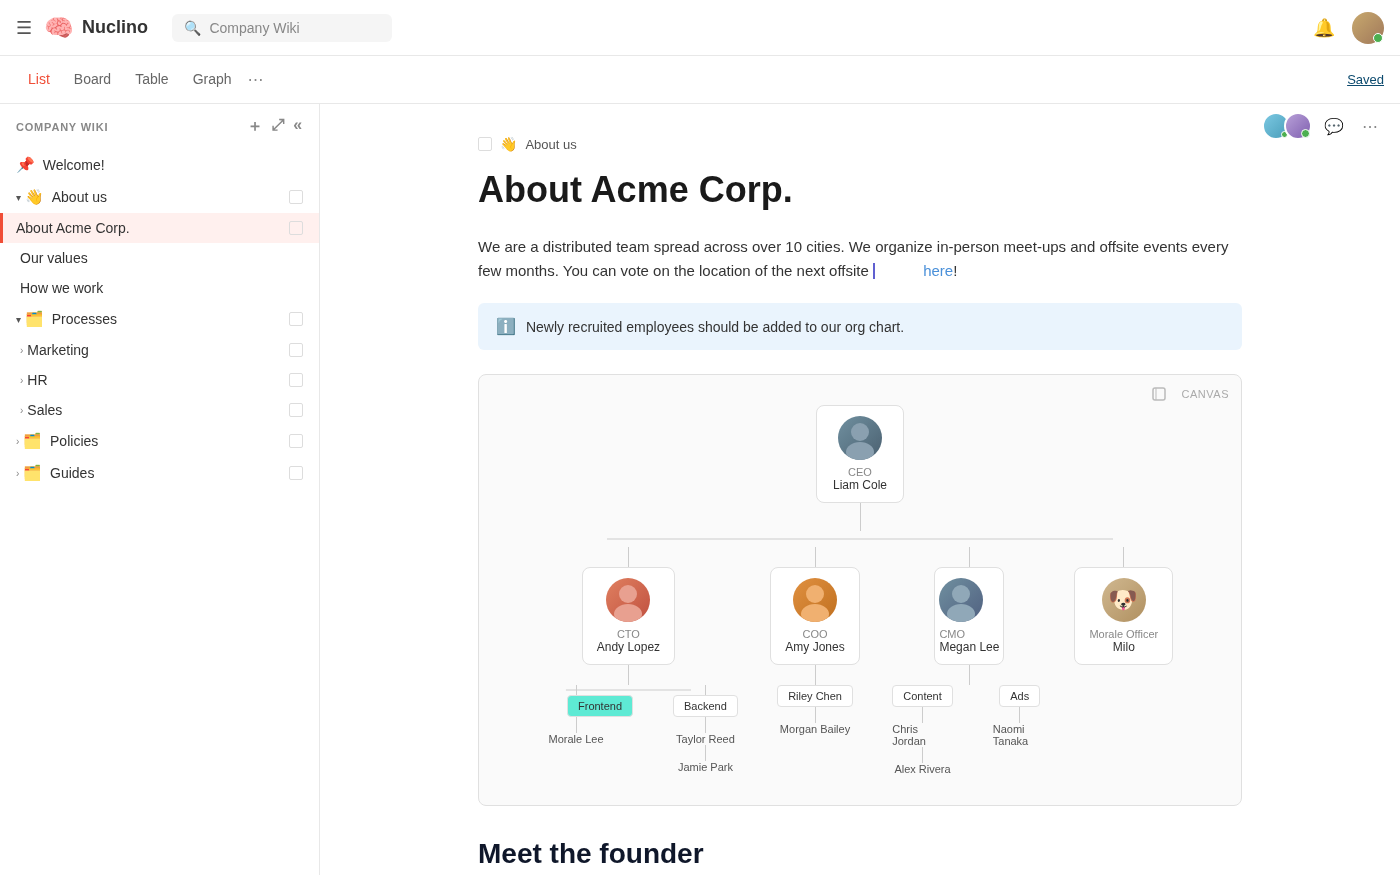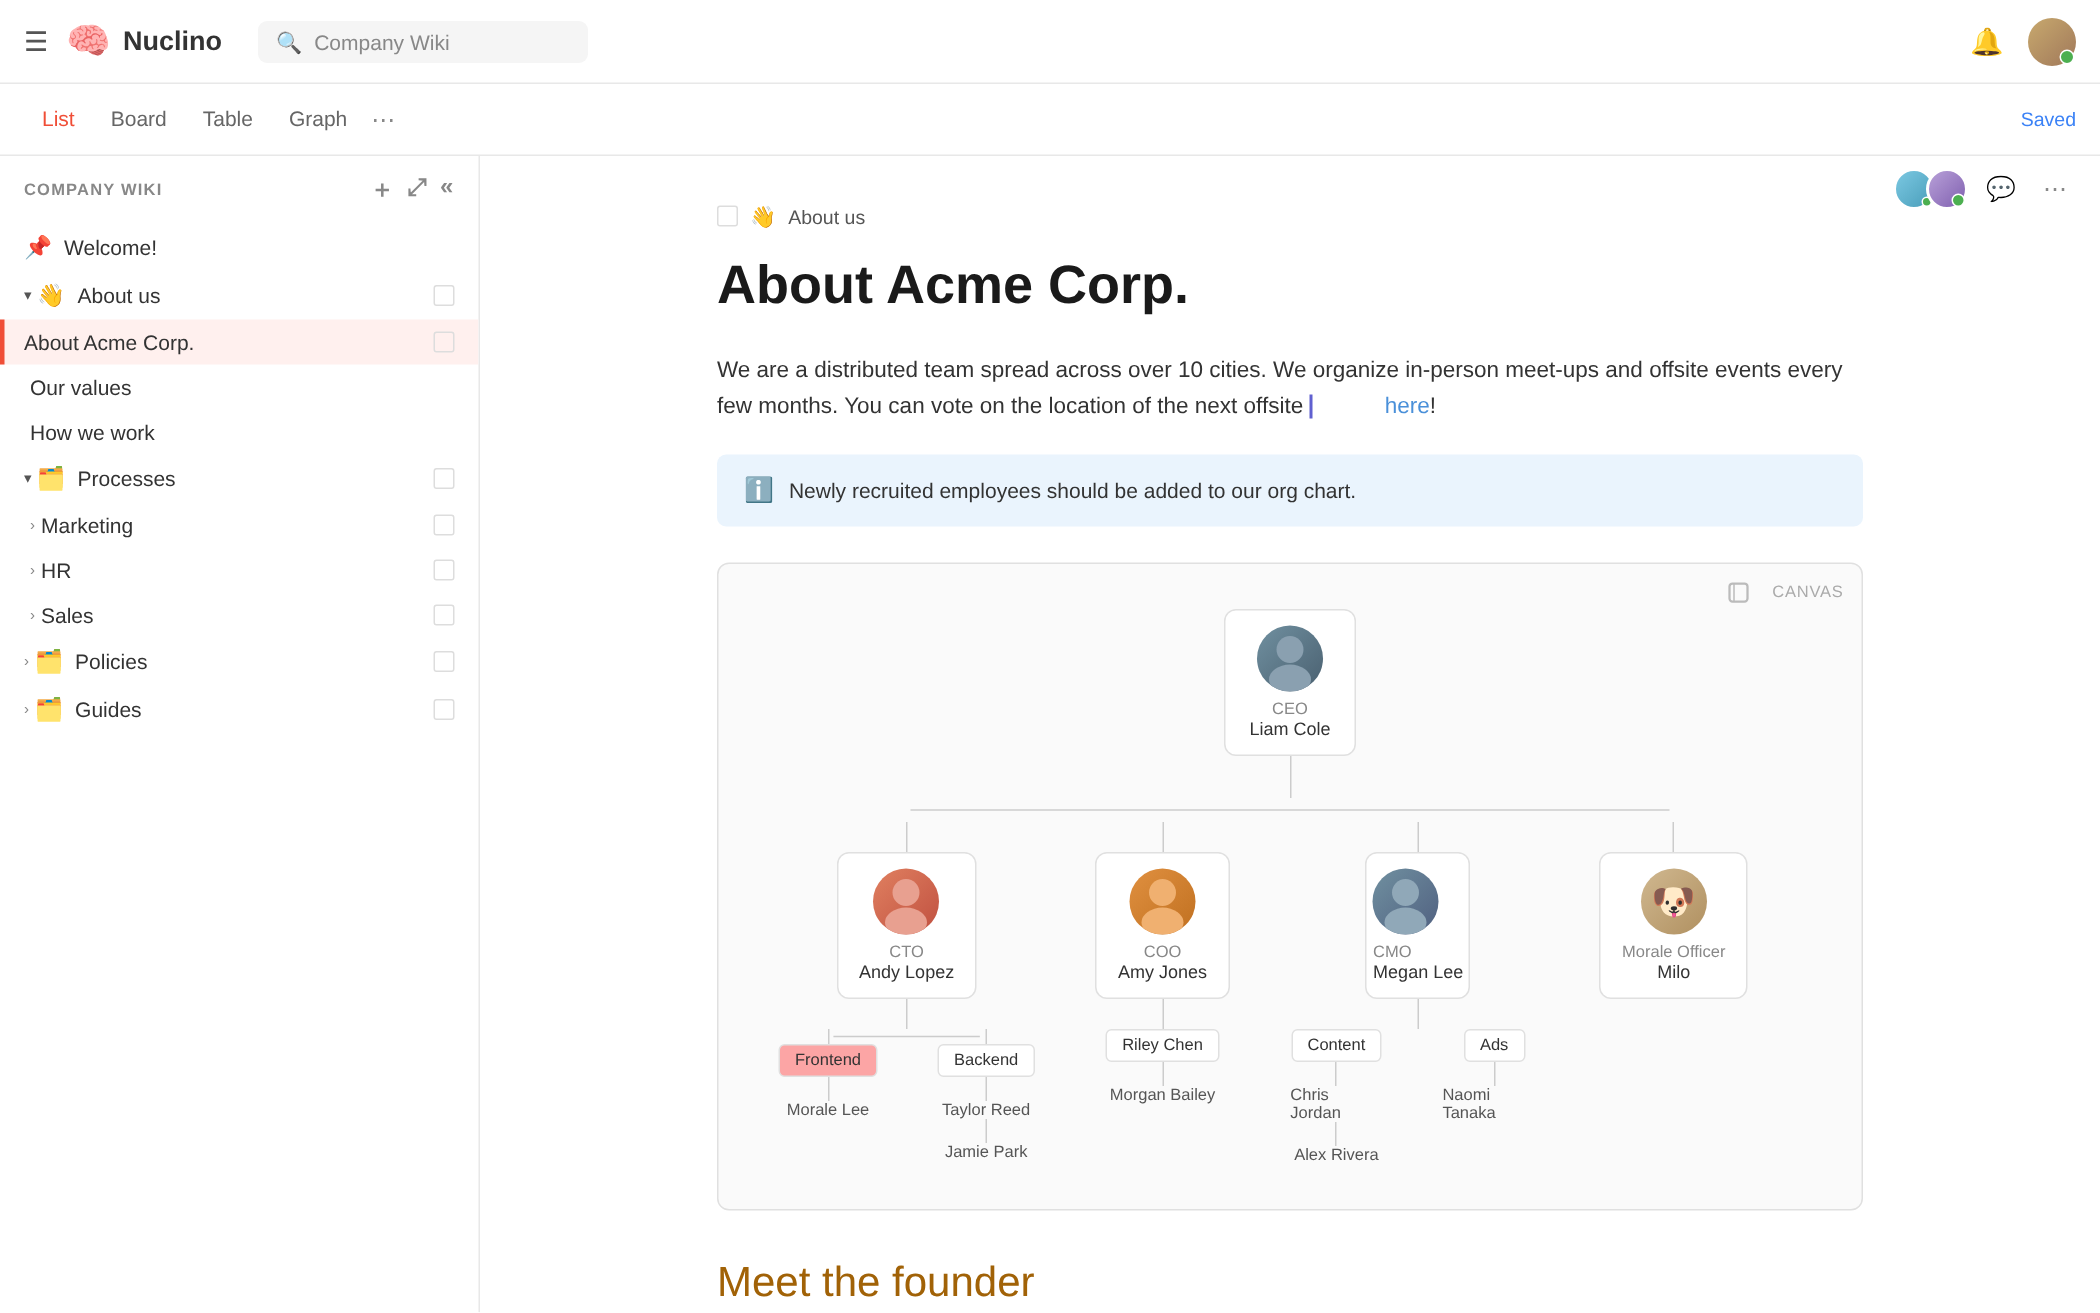--- a/index.html
+++ b/index.html
@@ -15,21 +15,21 @@
     .top-bar-right { margin-left: auto; display: flex; align-items: center; gap: 16px; }
     .bell-icon { font-size: 18px; color: #888; cursor: pointer; }
     .avatar-top { width: 32px; height: 32px; border-radius: 50%; background: linear-gradient(135deg, #c8a96e, #a0785a); position: relative; cursor: pointer; }
     .avatar-top::after { content: ''; position: absolute; bottom: 1px; right: 1px; width: 8px; height: 8px; background: #4caf50; border-radius: 50%; border: 1.5px solid #fff; }
 
     
     .view-tabs { display: flex; align-items: center; height: 48px; padding: 0 16px; border-bottom: 1px solid #e8e8e8; flex-shrink: 0; }
     .view-tab { padding: 30px 12px; font-size: 14px; color: #666; cursor: pointer; border-bottom: 2px solid transparent; margin-bottom: -1px; }
     .view-tab.active { color: #f04e37; border-bottom: 2px solid #f04e37; font-weight: 500; }
     .view-tab-more { margin-left: 4px; color: #888; cursor: pointer; font-size: 16px; }
-    .saved-label { margin-left: auto; font-size: 13px; color: #3b82f6; }
+    .saved-label { margin-left: auto; font-size: 13px; color: #0c4a6e; text-decoration: underline; }
 
     
     .main-area { display: flex; flex: 1; overflow: hidden; }
 
     
     .sidebar { width: 320px; border-right: 1px solid #e8e8e8; overflow-y: auto; flex-shrink: 0; background: #fff; }
     .sidebar-header { display: flex; align-items: center; padding: 12px 16px; font-size: 11px; font-weight: 600; color: #888; letter-spacing: 0.8px; text-transform: uppercase; }
     .sidebar-header-actions { margin-left: auto; display: flex; gap: 8px; }
     .sidebar-icon-btn { color: #888; cursor: pointer; font-size: 16px; }
 
@@ -68,21 +68,21 @@
 
     
     .info-box { background: #eaf4fd; border-radius: 6px; padding: 14px 18px; margin-bottom: 24px; display: flex; align-items: center; gap: 10px; font-size: 14px; color: #333; }
     .info-icon { color: #4a90d9; font-size: 16px; flex-shrink: 0; }
 
     
     .canvas-container { border: 1px solid #e0e0e0; border-radius: 8px; padding: 20px; margin-bottom: 32px; position: relative; background: #fafafa; min-height: 380px; }
     .canvas-label { position: absolute; top: 12px; right: 12px; font-size: 11px; color: #aaa; display: flex; align-items: center; gap: 16px; letter-spacing: 0.5px; }
 
     
-    .section-title { font-size: 28px; font-weight: 400; color: #a16207; margin-top: 8px; }
+    .section-title { font-size: 28px; font-weight: 700; color: #0f172a; margin-top: 8px; }
 
     
     .content-area-wrapper { position: relative; flex: 1; overflow: hidden; display: flex; flex-direction: column; }
 
     .top-right-actions { position: absolute; top: 8px; right: 16px; display: flex; align-items: center; gap: 8px; z-index: 10; }
   </style>
 </head>
 <body>
 
 <div class="top-bar">
@@ -270,21 +270,21 @@
                       <span style="font-size:12px;color:#333;font-weight:500;">Andy Lopez</span>
                     </div>
                     <div style="width:1px;height:20px;background:#ccc;"></div>
 
                     <div style="position:relative;display:flex;gap:40px;">
                       <svg style="position:absolute;top:0;left:0;width:100%;height:10px;" viewBox="0 0 140 10" preserveAspectRatio="none">
                         <line x1="30" y1="5" x2="110" y2="5" stroke="#ccc" stroke-width="1"></line>
                       </svg>
                       <div style="display:flex;flex-direction:column;align-items:center;">
                         <div style="width:1px;height:10px;background:#ccc;"></div>
-                        <div style="background:#fca5a5;border:1px solid #e0e0e0;border-radius:4px;padding:4px 10px;font-size:11px;">Frontend</div>
+                        <div style="background:#5eead4;border:1px solid #e0e0e0;border-radius:4px;padding:4px 10px;font-size:11px;margin-left:48px;">Frontend</div>
                         <div style="width:1px;height:16px;background:#ccc;"></div>
                         <div style="font-size:11px;color:#555;">Morale Lee</div>
                       </div>
                       <div style="display:flex;flex-direction:column;align-items:center;">
                         <div style="width:1px;height:10px;background:#ccc;"></div>
                         <div style="background:#fff;border:1px solid #e0e0e0;border-radius:4px;padding:4px 10px;font-size:11px;">Backend</div>
                         <div style="width:1px;height:16px;background:#ccc;"></div>
                         <div style="font-size:11px;color:#555;">Taylor Reed</div>
                         <div style="width:1px;height:16px;background:#ccc;"></div>
                         <div style="font-size:11px;color:#555;">Jamie Park</div>

